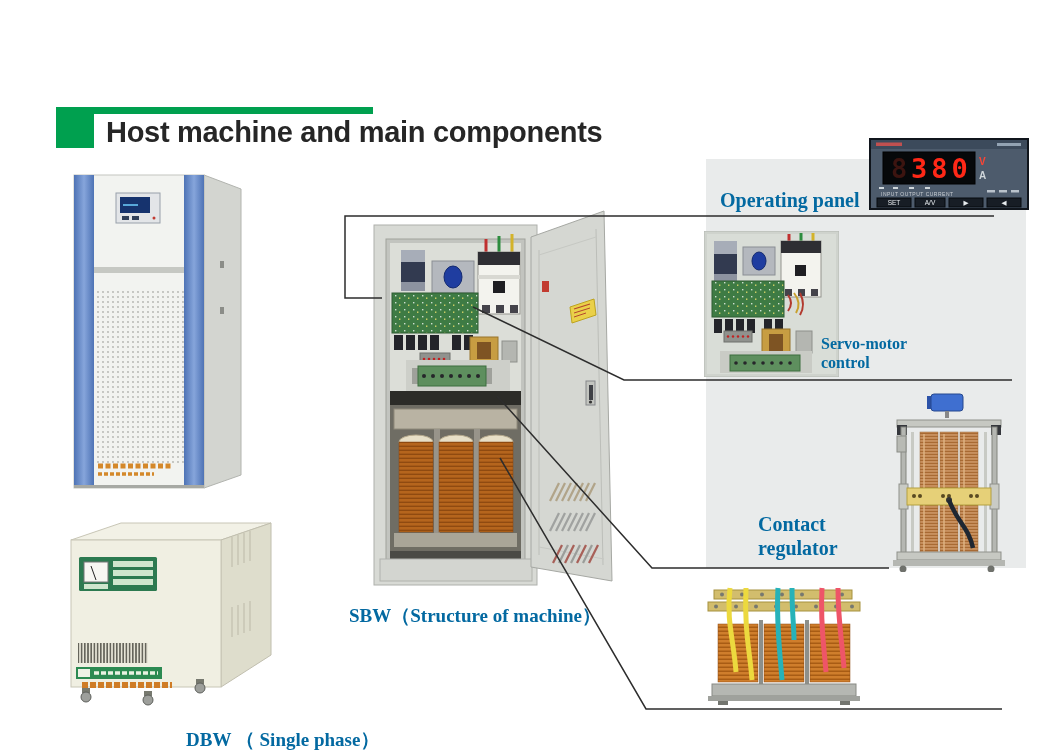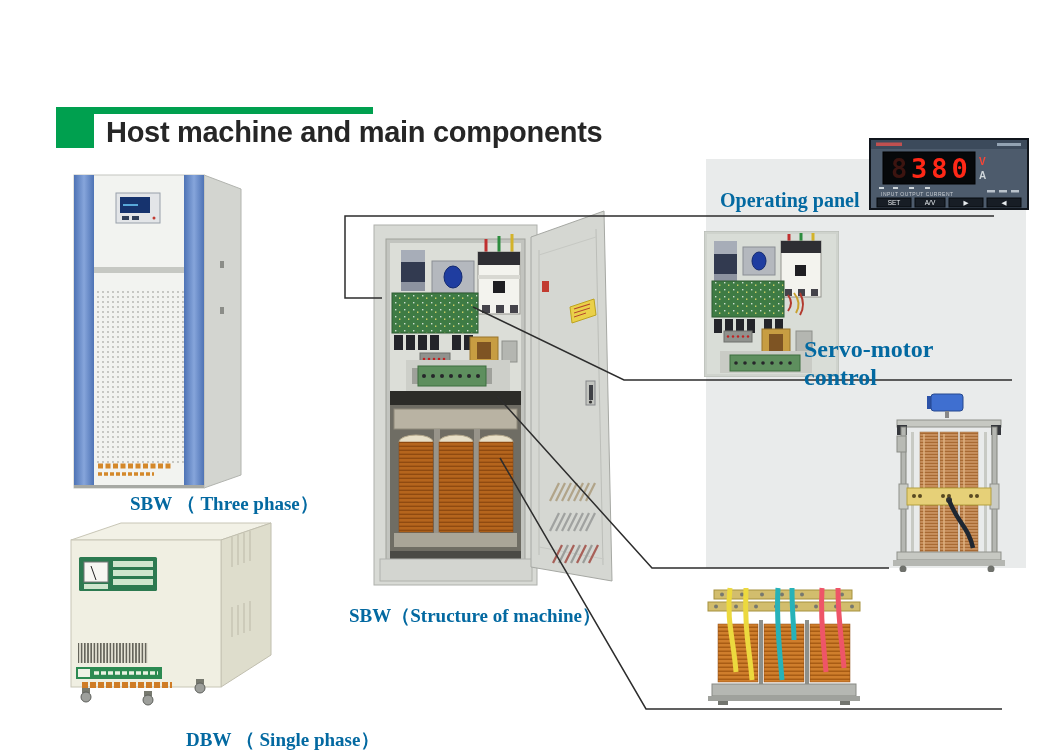--- a/index.html
+++ b/index.html
@@ -428,19 +428,19 @@
       <path d="M138,8 C138,40 142,62 144,88" stroke="#ee5568"></path>
     </g>
     <g>
       <rect x="12" y="104" width="144" height="12" fill="#b5b7b2" stroke="#888a84"></rect>
       <rect x="8" y="116" width="152" height="5" fill="#9fa19c"></rect>
       <rect x="18" y="121" width="10" height="4" fill="#73756f"></rect>
       <rect x="140" y="121" width="10" height="4" fill="#73756f"></rect>
     </g>
   </svg>
 
-  <div class="label" style="left:94px;top:493px;font-size:19px">SBW （ Three phase）</div>
   <div class="label" style="left:150px;top:729px;font-size:19px">DBW （ Single phase）</div>
   <div class="label" style="left:313px;top:605px;font-size:19px">SBW（Structure of machine）</div>
   <div class="label" style="left:684px;top:189px;font-size:20px">Operating panel</div>
-  <div class="label" style="left:768px;top:335px;font-size:24px;width:135px">Servo-motor control</div>
+  <div class="label" style="left:785px;top:335px;font-size:16px;width:135px">Servo-motor control</div>
+  <div class="label" style="left:722px;top:513px;font-size:20px;width:110px">Contact regulator</div>
 
 </div>
 
 </body></html>

